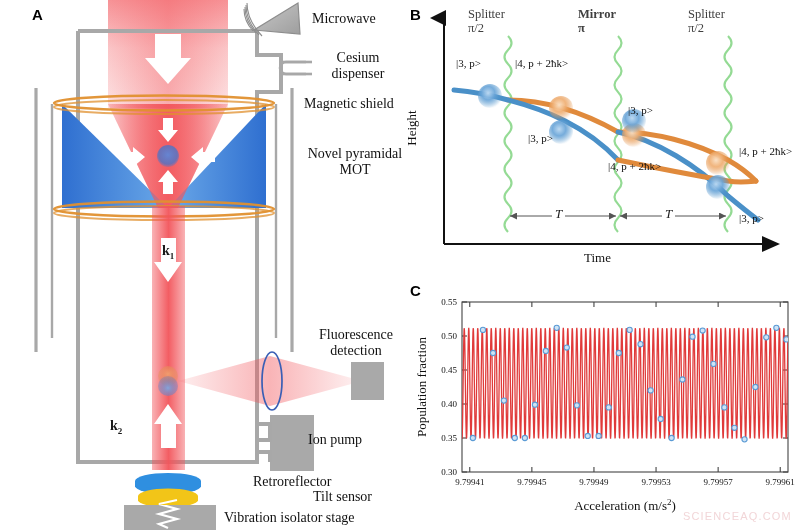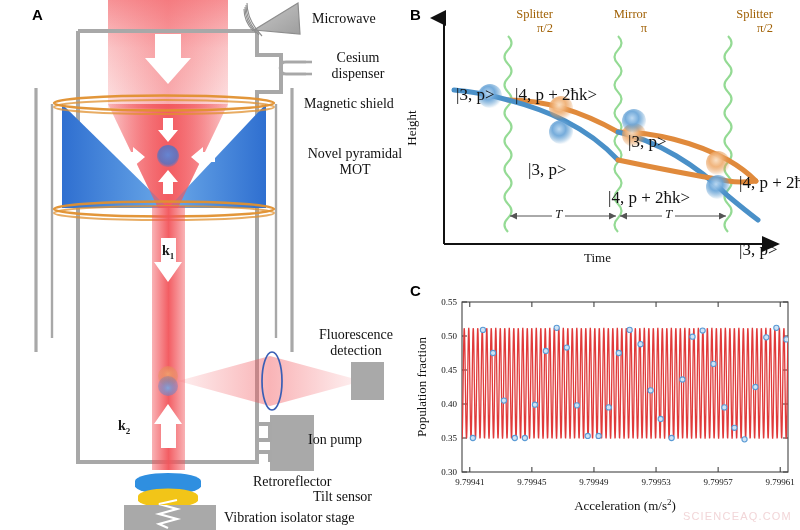--- a/index.html
+++ b/index.html
@@ -49,31 +49,30 @@
   
   #panelB {
     position: absolute;
     left: 406px; top: 0;
     width: 394px; height: 278px;
   }
   #panelB svg { display: block; }
   .bLabel {
     position: absolute;
     font-family: "Liberation Serif","DejaVu Serif",serif;
-    font-size: 17px;
+    font-size: 11px;
     color: #111;
     white-space: nowrap;
-    margin-top: 28px;
   }
   .bHead {
     position: absolute;
     font-family: "Liberation Serif","DejaVu Serif",serif;
     font-size: 12.5px;
-    color: #a16207;
-    text-align: right;
+    color: #404040;
+    text-align: left;
     white-space: nowrap;
     line-height: 1.15;
   }
   .axisname {
     font-family: "Liberation Serif","DejaVu Serif",serif;
     font-size: 13px;
     color: #111;
   }
 
   
@@ -314,21 +313,21 @@
     <div class="abs lbl" style="left:253px; top:474px;">Retroreflector</div>
 
     <div class="abs lbl" style="left:265px; top:489px;margin-left:48px;">Tilt sensor</div>
 
     <div class="abs lbl" style="left:224px; top:510px;">Vibration isolator stage</div>
 
     <div class="abs" style="left:118px; top:243px; font-family:'Liberation Serif',serif; font-size:14px; font-weight:bold;margin-left:44px;">
       <span>k</span><sub style="font-size:9px; font-weight:bold;">1</sub>
     </div>
 
-    <div class="abs" style="left:118px; top:418px; font-family:'Liberation Serif',serif; font-size:14px; font-weight:bold;">
+    <div class="abs" style="left:110px; top:418px; font-family:'Liberation Serif',serif; font-size:14px; font-weight:bold;">
       <span>k</span><sub style="font-size:9px; font-weight:bold;">2</sub>
     </div>
   </div>
 
   <div id="panelB">
     <svg width="394" height="278" viewBox="0 0 394 278">
       <defs>
         <radialGradient id="nodeBlue" cx="42%" cy="38%" r="62%">
           <stop offset="0%" stop-color="#bcd9f2" stop-opacity="0.98"></stop>
           <stop offset="45%" stop-color="#6aa5d8" stop-opacity="0.92"></stop>
@@ -384,21 +383,21 @@
         <line x1="214" y1="216" x2="320" y2="216" marker-start="url(#tArrL)" marker-end="url(#tArrR)"></line>
       </g>
     </svg>
 
     <div class="abs panel-letter" style="left:4px; top:6px;">B</div>
 
     <div class="bHead" style="left:62px; top:7px; width:85px;">
       <span>Splitter</span><br>
       <span>π/2</span>
     </div>
-    <div class="bHead" style="left:156px; top:7px; width:85px;">
+    <div class="bHead" style="left:172px; top:7px; width:85px;font-weight:bold;">
       <span>Mirror</span><br>
       <span>π</span>
     </div>
     <div class="bHead" style="left:282px; top:7px; width:85px;">
       <span>Splitter</span><br>
       <span>π/2</span>
     </div>
 
     <div class="bLabel" style="left:50px; top:57px;">|3, p&gt;</div>
     <div class="bLabel" style="left:109px; top:57px;">|4, p + 2ħk&gt;</div>

